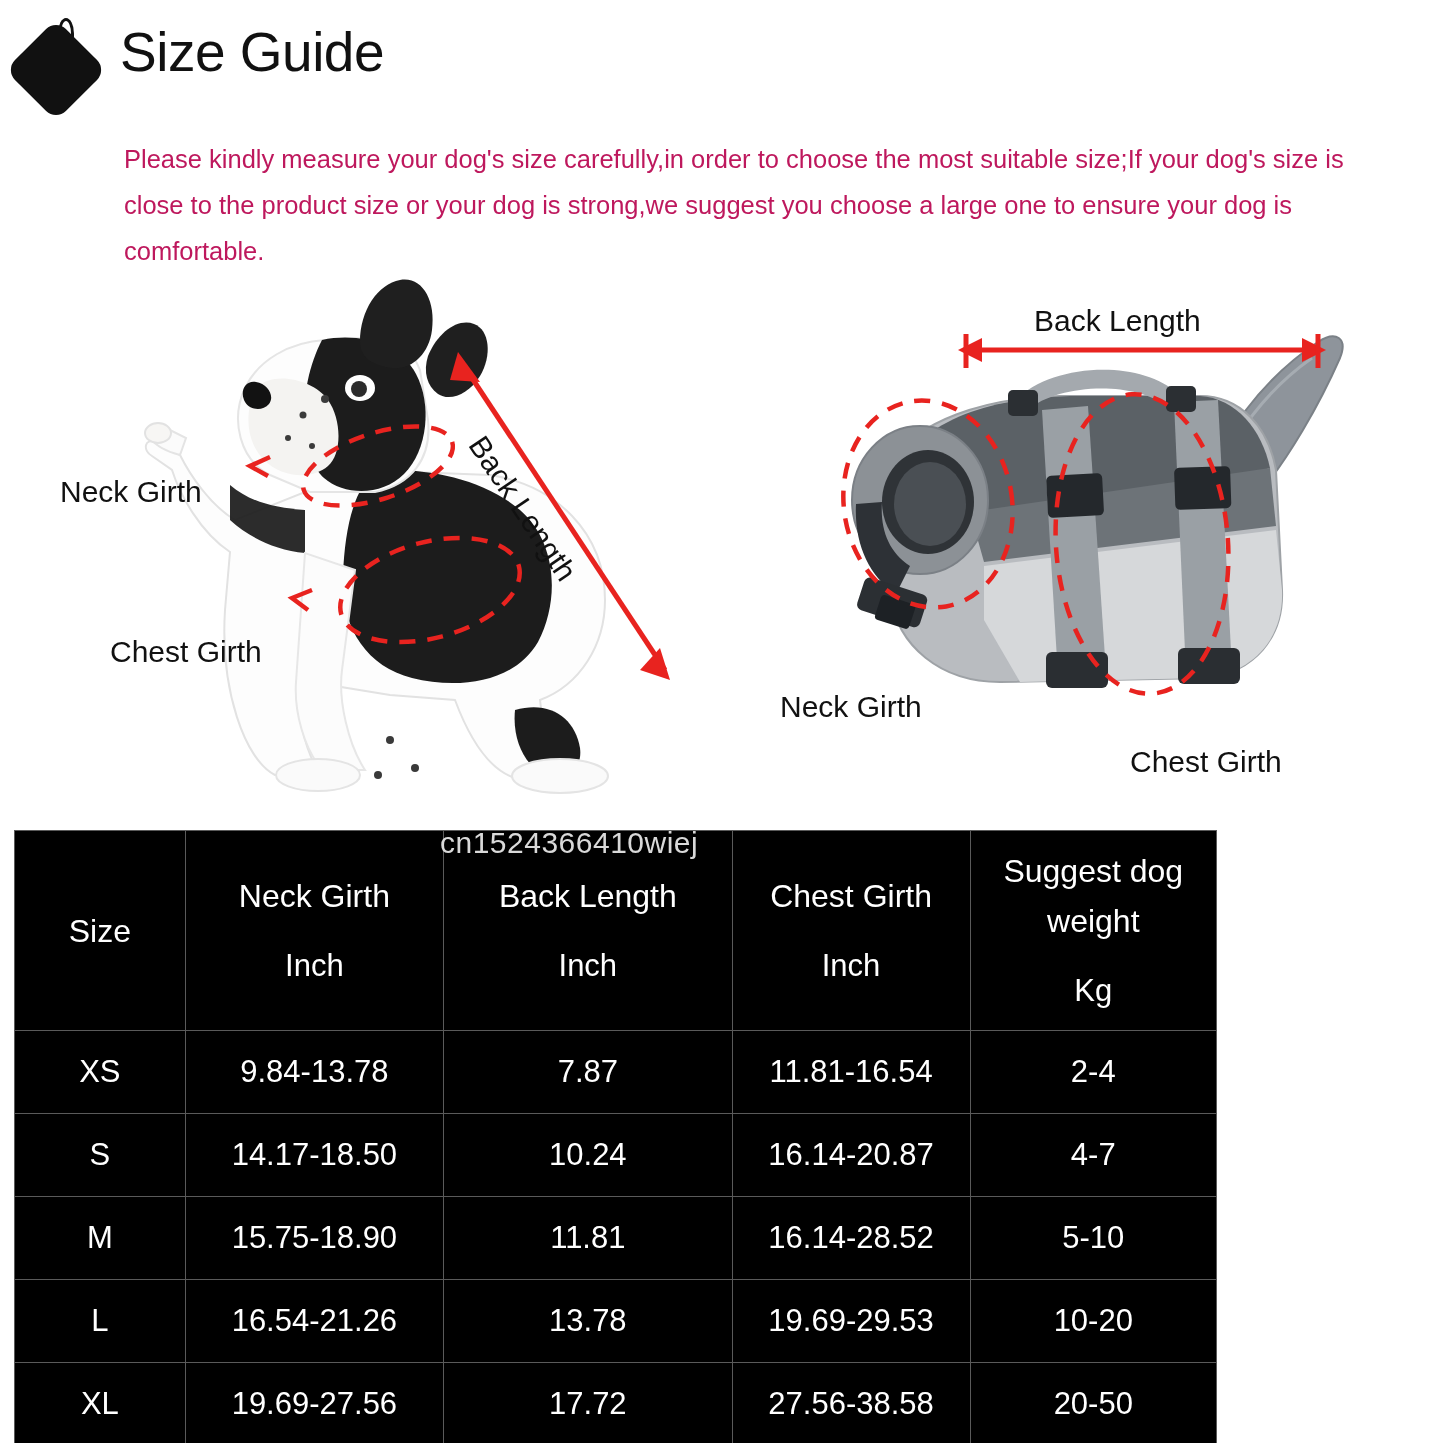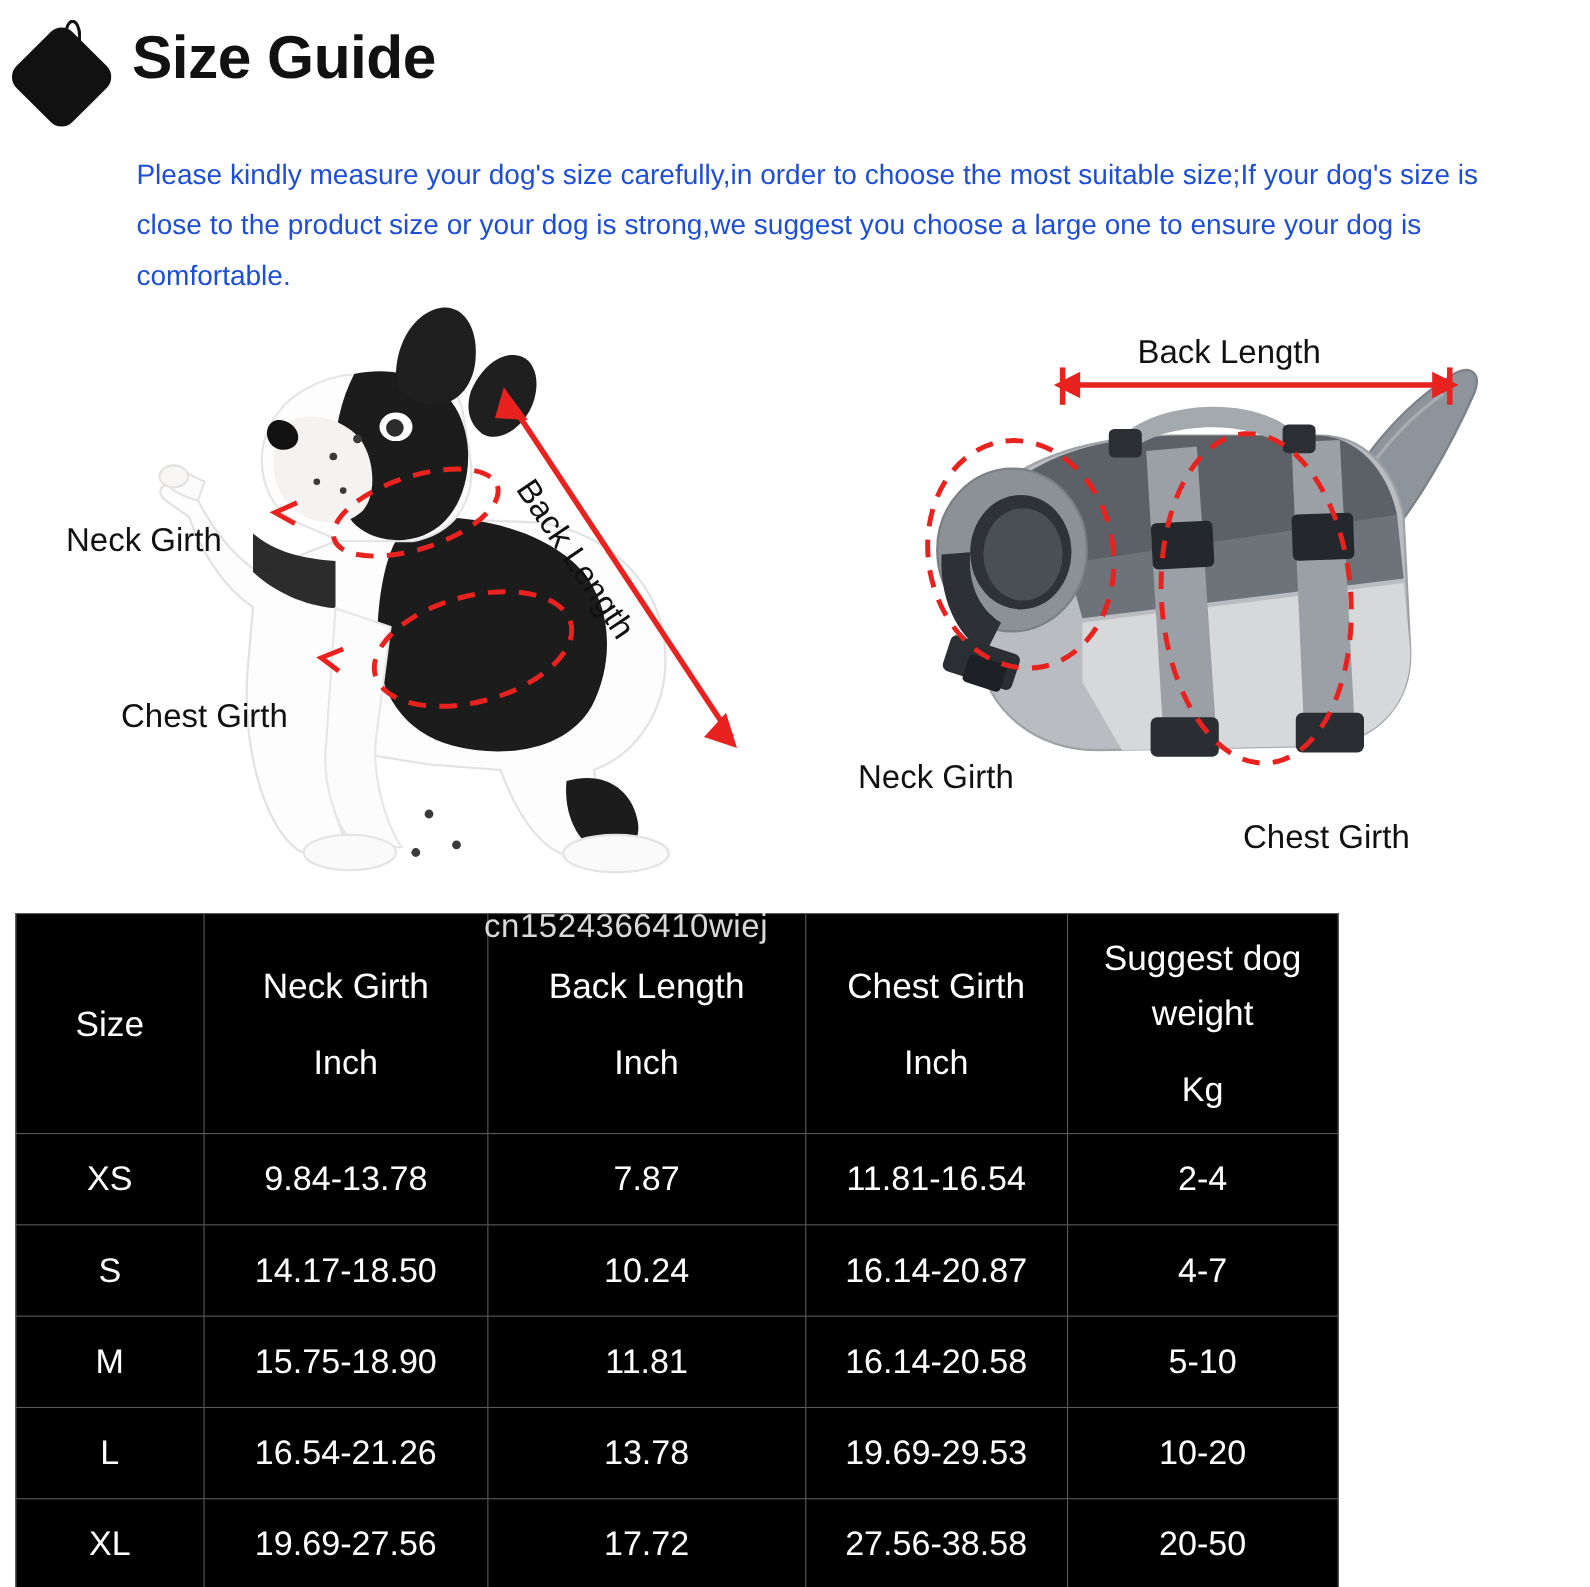--- a/index.html
+++ b/index.html
@@ -48,33 +48,33 @@
     height: 22px;
     border: 3px solid #111;
     border-radius: 50% 50% 0 0 / 70% 70% 0 0;
     border-bottom: none;
   }
   .title {
     position: absolute;
     left: 120px;
     top: 20px;
     font-size: 55px;
-    font-weight: bold;
+    font-weight: normal;
     letter-spacing: -0.5px;
     color: #111;
   }
 
   .intro {
     position: absolute;
     left: 124px;
     top: 136px;
     width: 1235px;
     font-size: 25.5px;
     line-height: 46px;
-    color: #1d4ed8;
+    color: #be185d;
   }
 
   
   .illus {
     position: absolute;
     top: 270px;
     left: 0;
     width: 1445px;
     height: 560px;
   }
@@ -312,21 +312,21 @@
         <td>S</td>
         <td>14.17-18.50</td>
         <td>10.24</td>
         <td>16.14-20.87</td>
         <td>4-7</td>
       </tr>
       <tr>
         <td>M</td>
         <td>15.75-18.90</td>
         <td>11.81</td>
-        <td>16.14-20.58</td>
+        <td>16.14-28.52</td>
         <td>5-10</td>
       </tr>
       <tr>
         <td>L</td>
         <td>16.54-21.26</td>
         <td>13.78</td>
         <td>19.69-29.53</td>
         <td>10-20</td>
       </tr>
       <tr>

